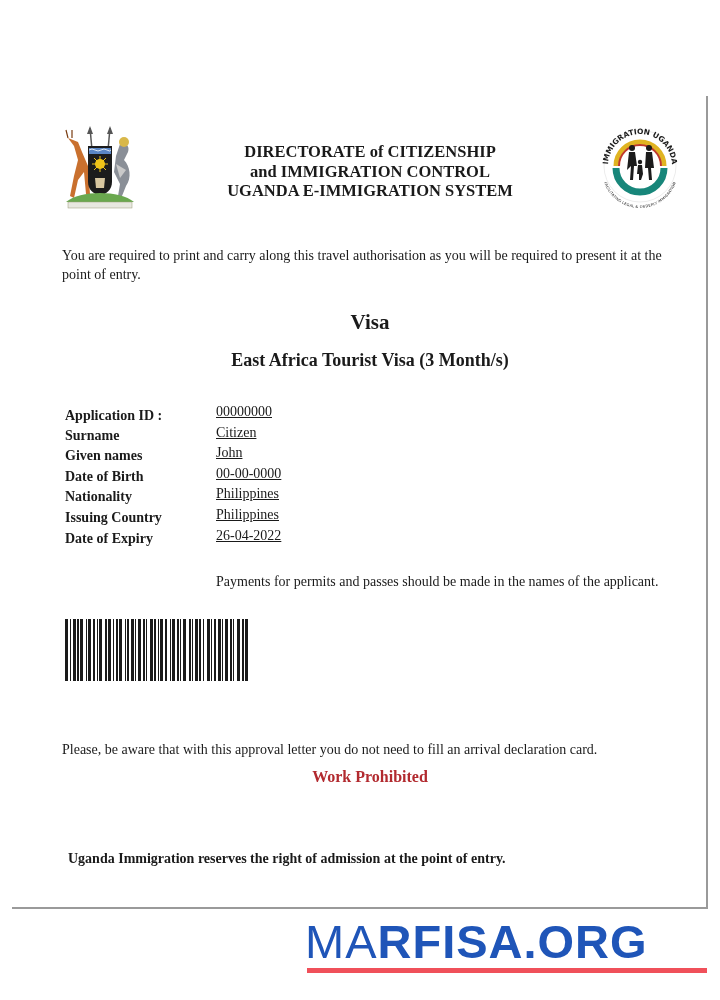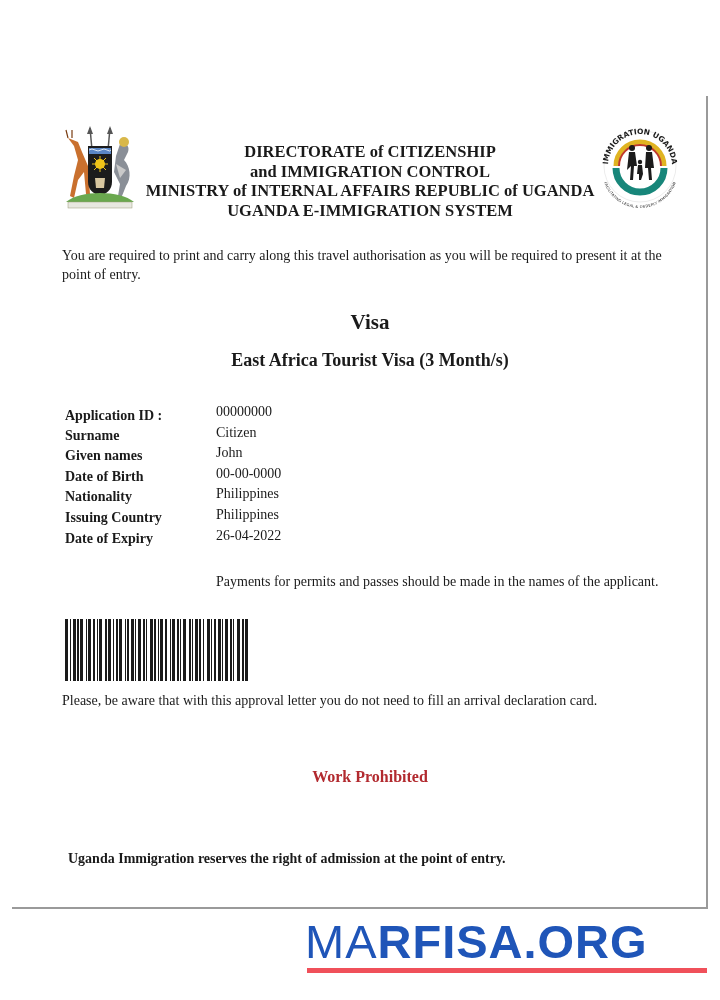--- a/index.html
+++ b/index.html
@@ -15,28 +15,28 @@
                    font-weight: bold; font-size: 16.5px; line-height: 19.5px; }
     .header-text div { white-space: nowrap; }
 
     .intro { position: absolute; left: 62px; top: 246px; width: 630px; font-size: 14px; line-height: 19px; }
     .title { position: absolute; left: 0; top: 310px; width: 740px; text-align: center; font-weight: bold; font-size: 21px; }
     .subtitle { position: absolute; left: 0; top: 350px; width: 740px; text-align: center; font-weight: bold; font-size: 18px; }
 
     .fields { position: absolute; left: 65px; top: 390px; width: 620px; font-size: 14px; margin-top: 14px; }
     .row { position: relative; height: 20.6px; }
     .row .lbl { position: absolute; left: 0; top: 3px; font-weight: bold; white-space: nowrap; }
-    .row .val { position: absolute; left: 151px; top: 0; white-space: nowrap; }
+    .row .val { position: absolute; left: 151px; top: 0; white-space: nowrap; text-decoration: underline; }
     .row.first .lbl { top: 4px; }
     .note { position: absolute; left: 216px; top: 574px; font-size: 14px; white-space: nowrap; }
 
     .barcode { position: absolute; left: 65px; top: 619px; width: 218px; height: 62px; display: flex; align-items: stretch; }
     .barcode span { display: block; height: 100%; }
 
-    .notice { position: absolute; left: 62px; top: 693px; font-size: 14px; white-space: nowrap; }
+    .notice { position: absolute; left: 62px; top: 742px; font-size: 14px; white-space: nowrap; }
     .work { position: absolute; left: 0; top: 768px; width: 740px; text-align: center; font-weight: bold; font-size: 16px; }
     .reserve { position: absolute; left: 68px; top: 851px; font-size: 14px; font-weight: bold; white-space: nowrap; }
 
     .brand { position: absolute; left: 305px; top: 912px; width: 404px; height: 60px;
              font-family: Liberation Sans, sans-serif; font-size: 47px; letter-spacing: 1px;
              line-height: 60px; white-space: nowrap; }
     .brand .thin { font-weight: normal; }
     .brand .bold { font-weight: bold; }
     .brand-line { position: absolute; left: 307px; top: 968px; width: 400px; height: 5px; }
   </style>
@@ -74,21 +74,20 @@
     </g>
     <path d="M35,54 L45,54 L44,64 L36,64 Z" fill="#d8c7a0"></path>
 
     <path d="M6,78 C20,66 60,66 74,78 Z" fill="#6aa84f"></path>
     <rect x="8" y="78" width="64" height="6" fill="#e8e8e0" stroke="#9a9a7a" stroke-width="0.5"></rect>
   </svg>
 
   <div class="header-text">
     <div>DIRECTORATE of CITIZENSHIP</div>
     <div>and IMMIGRATION CONTROL</div>
-    <div>MINISTRY of INTERNAL AFFAIRS REPUBLIC of UGANDA</div>
     <div>UGANDA E-IMMIGRATION SYSTEM</div>
   </div>
 
   <svg class="immlogo" viewBox="0 0 88 92">
     <defs>
       <path id="arcTop" d="M12,46 A32,32 0 0,1 76,46"></path>
       <path id="arcBot" d="M10,50 A34,34 0 0,0 78,50"></path>
     </defs>
     <circle cx="44" cy="46" r="36" fill="#ffffff" stroke="#d9d9d9" stroke-width="0.5"></circle>
     <path d="M20,46 A24,24 0 0,1 68,46" stroke="#e0b422" stroke-width="5" fill="none"></path>

